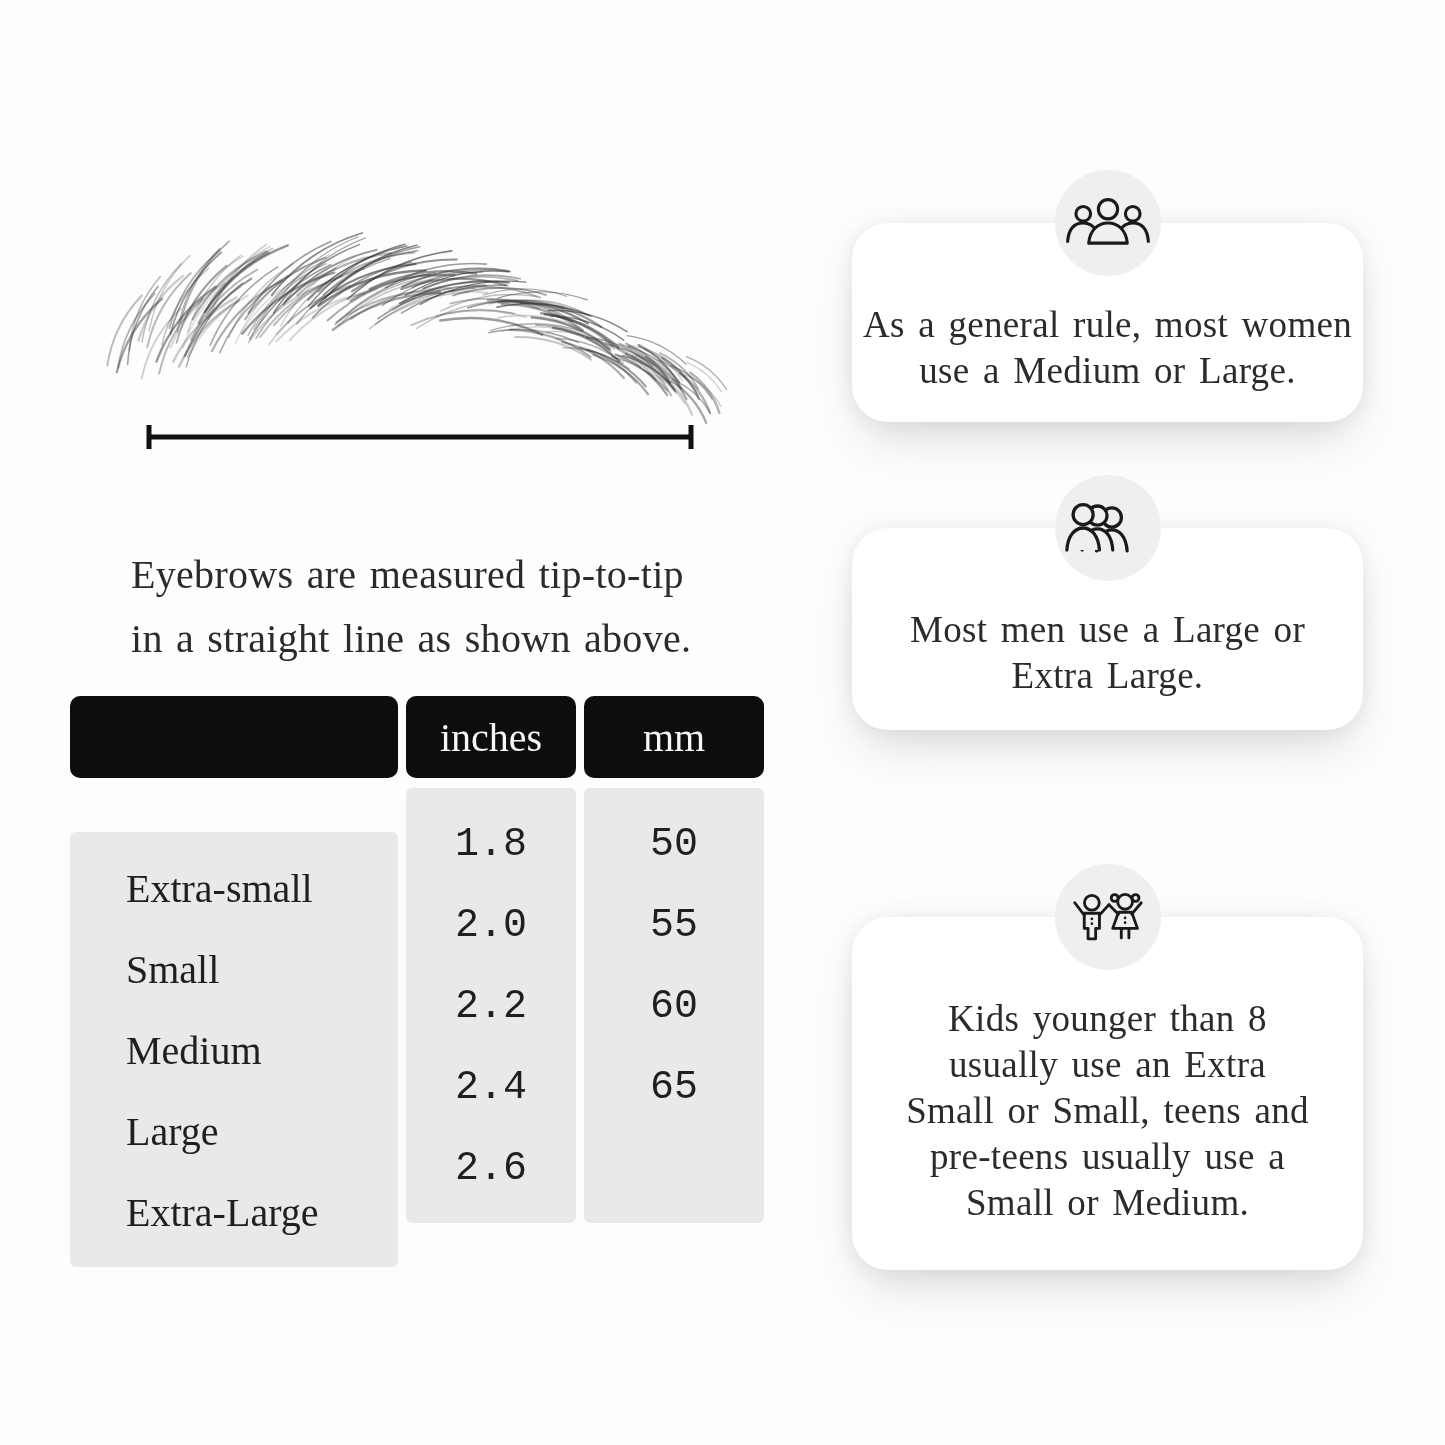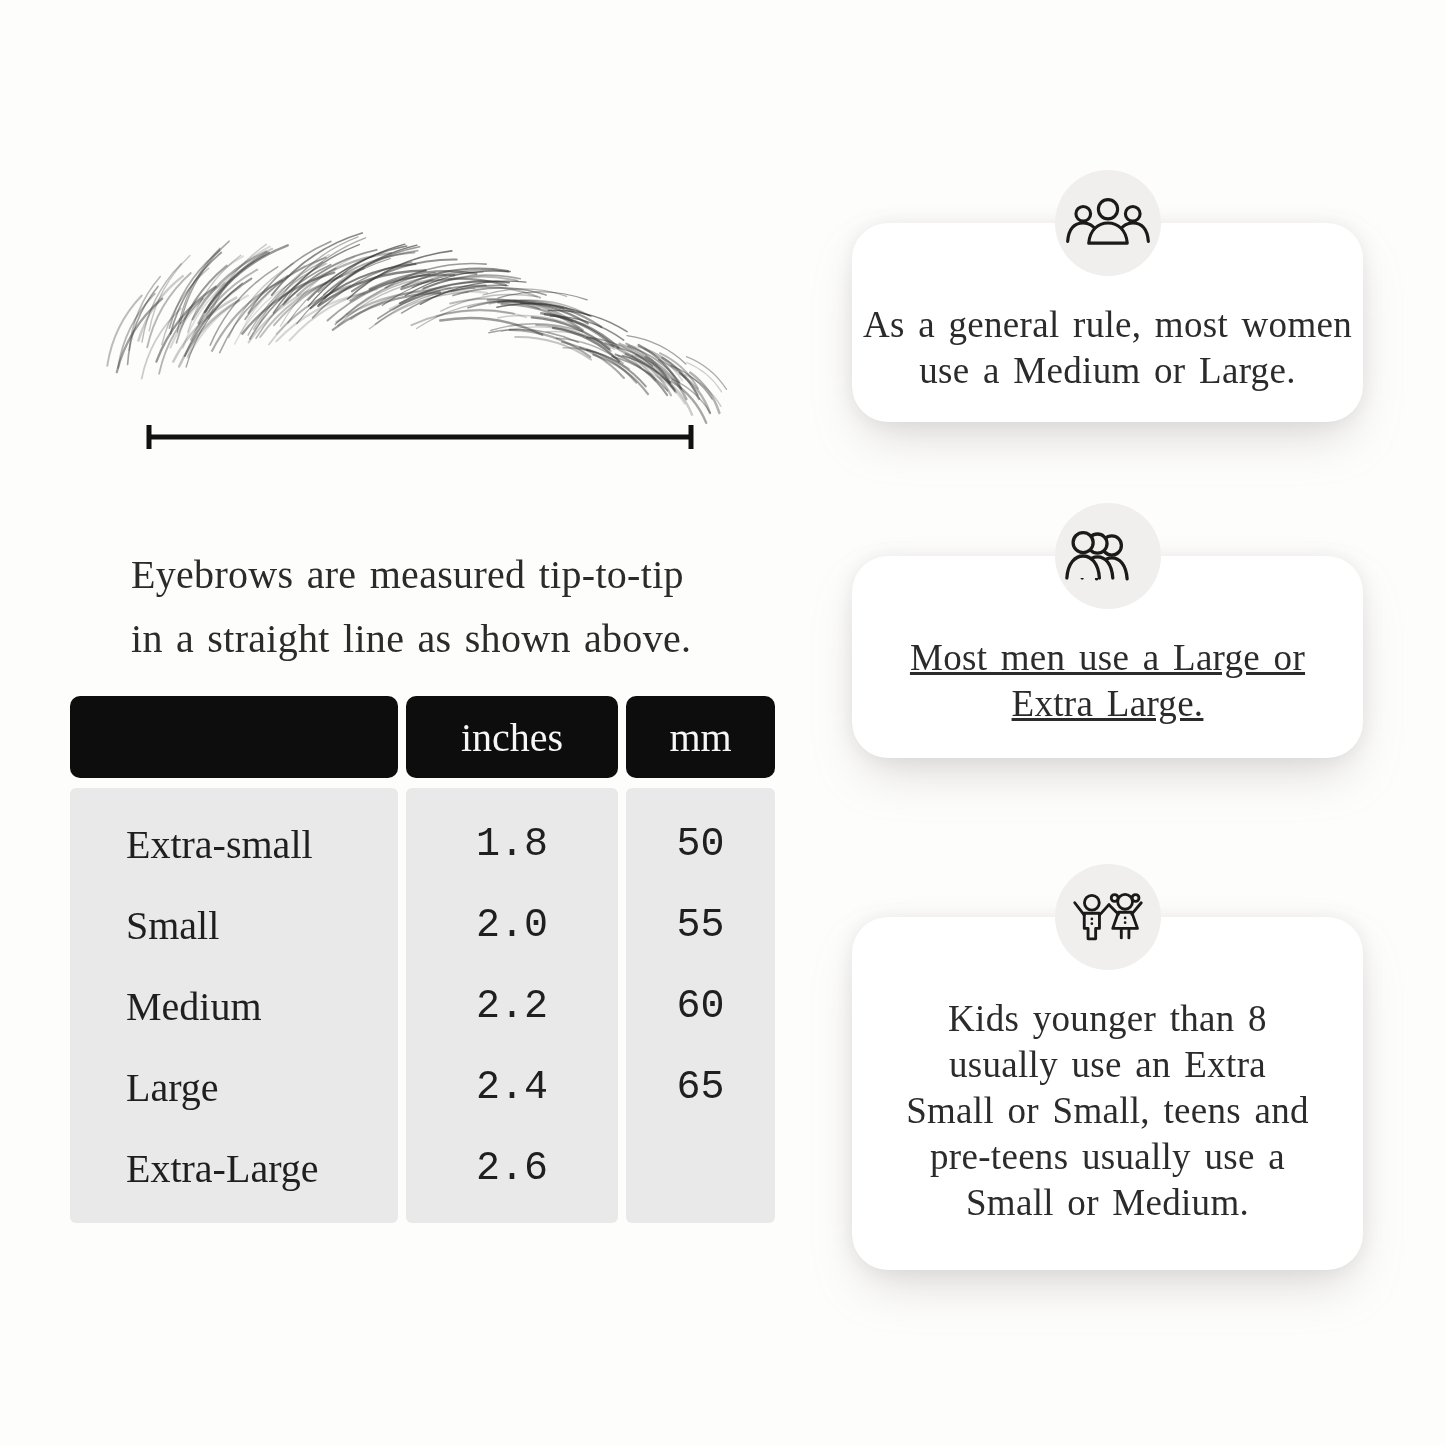--- a/index.html
+++ b/index.html
@@ -11,39 +11,39 @@
   }
   
   .brow-svg{position:absolute;left:108px;top:243px;width:590px;height:178px;overflow:visible;}
   .measure-line-svg{position:absolute;left:144px;top:423px;width:552px;height:28px;}
   .caption{position:absolute;left:131px;top:503px;width:620px;font-size:40px;line-height:64px;
     letter-spacing:.3px;word-spacing:3px;color:var(--text,#2b2b2b);}
   .cap-line{display:block;}
   
   .size-table{position:absolute;left:70px;top:696px;display:flex;gap:8px;}
   .t-col{display:flex;flex-direction:column;}
-  .t-col.c1{width:328px;}
-  .t-col.c2{width:212px;}
-  .t-col.c3{width:149px;}
+  .t-col.c1{width:328px;gap:44px;}
+  .t-col.c2{width:170px;}
+  .t-col.c3{width:180px;}
   .t-head{height:82px;border-radius:10px;background:var(--table-header-bg,#0d0d0d);
     color:var(--table-header-text,#f6f6f6);font-size:40px;display:flex;align-items:center;
     justify-content:center;margin-bottom:10px;}
   .t-body{height:435px;border-radius:6px;background:var(--table-body-bg,#eae9e9);
     box-sizing:border-box;padding:16px 0 14px 0;display:flex;flex-direction:column;}
   .t-cell{height:81px;display:flex;align-items:center;font-size:40px;color:#1f1f1f;}
   .c1 .t-cell{padding-left:56px;}
   .c2 .t-cell,.c3 .t-cell{justify-content:center;font-family:Liberation Mono, monospace;}
   
   .card{position:absolute;left:852px;width:511px;background:var(--card-bg,#ffffff);
     border-radius:36px;
     box-shadow:0 0 18px rgba(185,180,175,.25), 0 24px 48px -12px rgba(168,163,158,.4);}
   .card::before{content:"";position:absolute;inset:-58px -14px -24px;border-radius:60px;
     background:rgba(216,212,208,.22);filter:blur(18px);z-index:-1;}
   .card-1{top:223px;height:199px;}
-  .card-2{top:556px;height:202px;text-decoration:underline;}
+  .card-2{top:528px;height:202px;}
   .card-3{top:917px;height:353px;}
   .icon-circle{position:absolute;left:50%;top:-53px;transform:translateX(-50%);
     width:106px;height:106px;border-radius:50%;background:var(--icon-circle-bg,#f1efee);
     display:flex;align-items:center;justify-content:center;z-index:2;}
   .card-text{margin-top:79px;text-align:center;font-size:37px;line-height:46px;
     letter-spacing:.3px;word-spacing:4px;color:var(--text,#2b2b2b);}
   .card-line{display:block;}
   .icon-stroke{fill:none;stroke:#1a1a1a;stroke-width:3.4;stroke-linecap:round;stroke-linejoin:round;}
   .icon-fill{fill:var(--icon-circle-bg,#f1efee);stroke:#1a1a1a;stroke-width:3.4;
     stroke-linecap:round;stroke-linejoin:round;}

